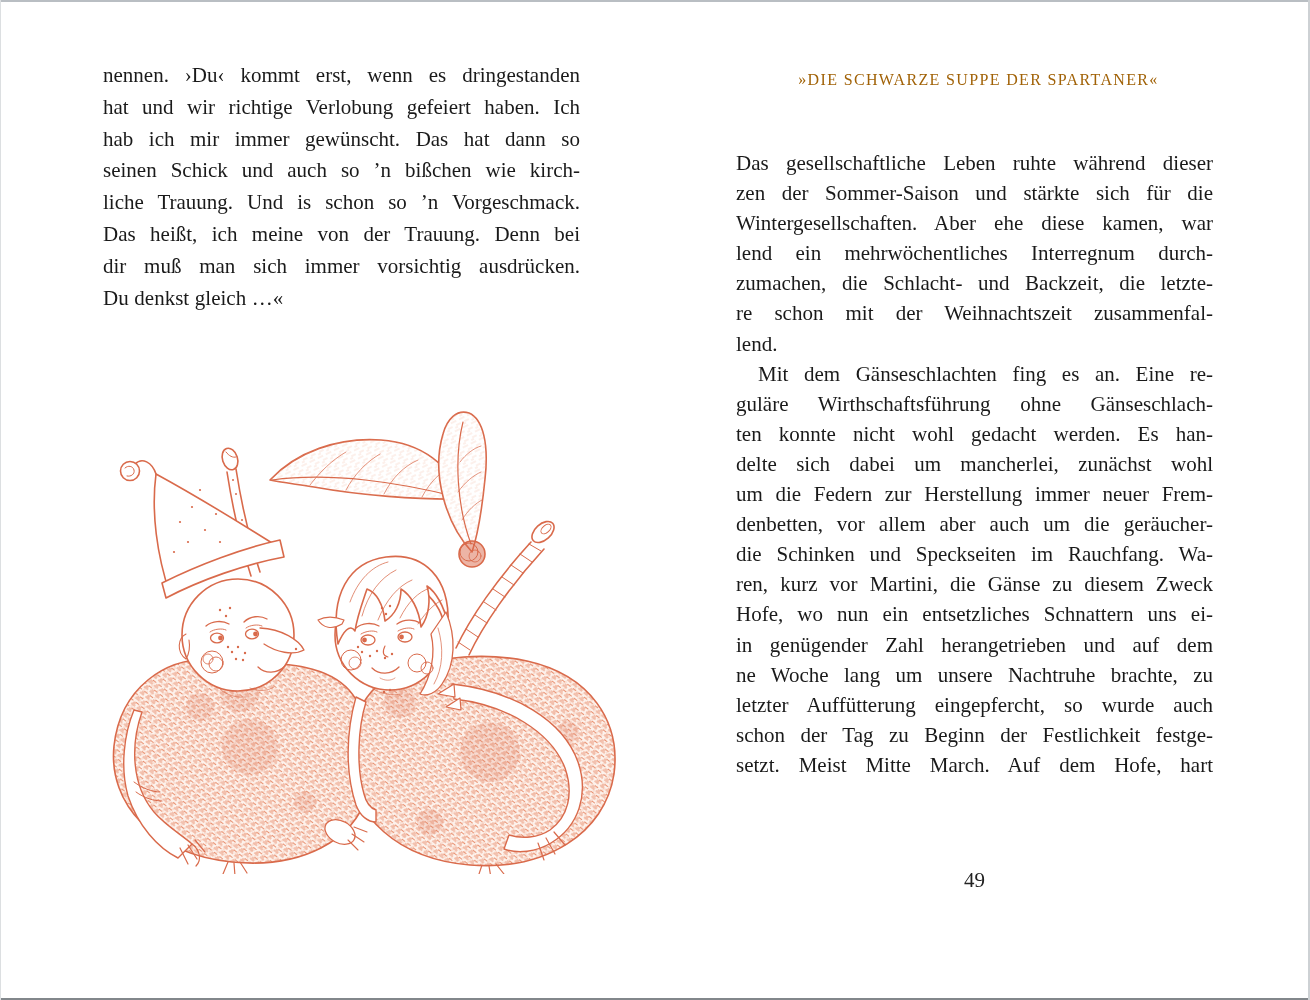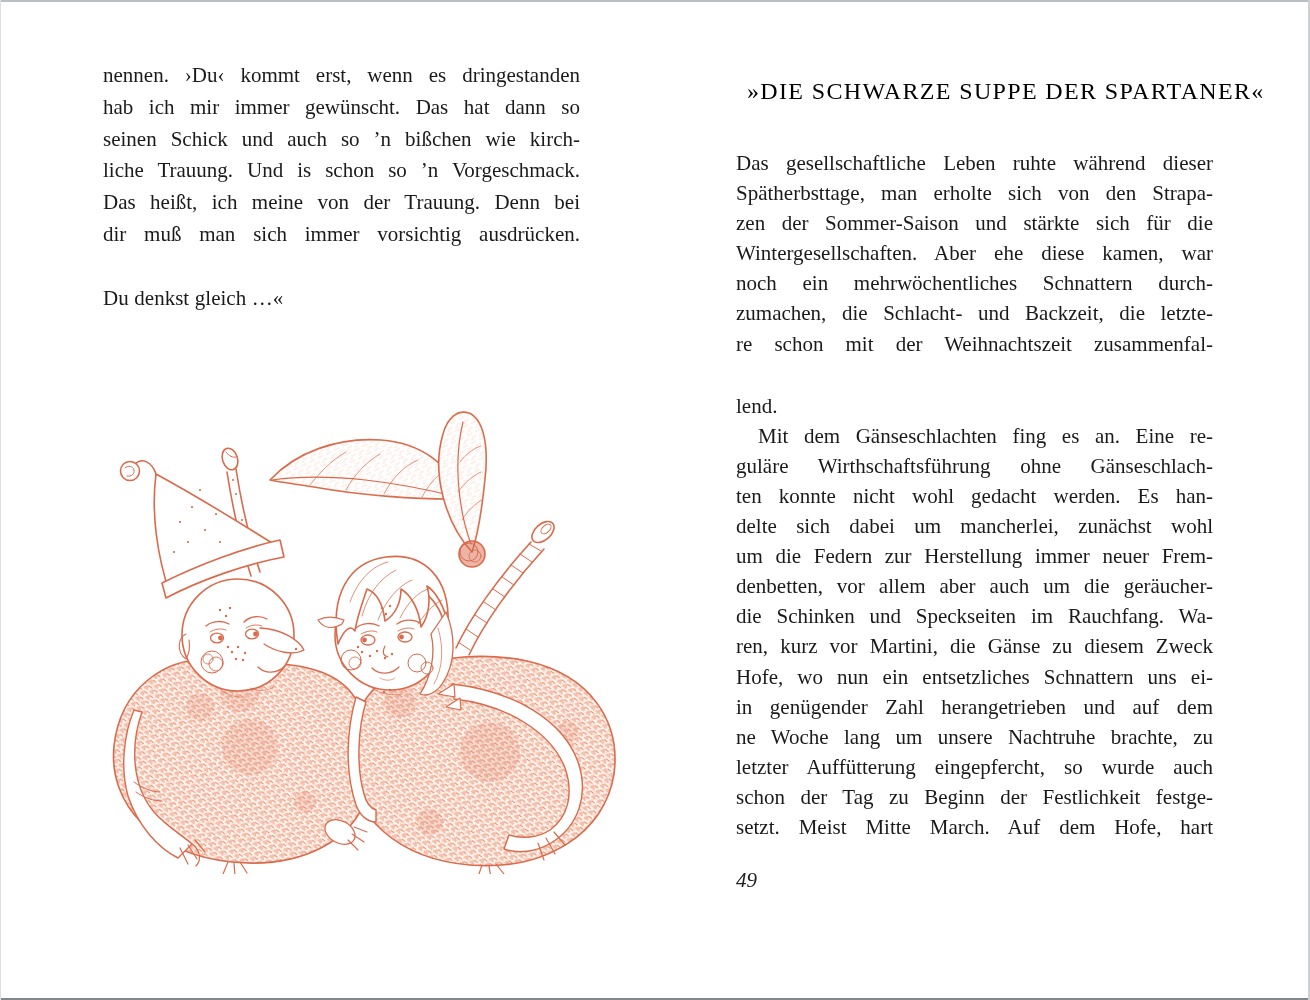--- a/index.html
+++ b/index.html
@@ -16,47 +16,48 @@
   .edge-right{top:0;bottom:0;right:0;width:2px;background:#cdd1d4;}
 
   .textblock{position:absolute;font-size:21px;}
   .left-text{left:103px;top:60px;width:477px;--lh:31.8px;}
   .right-text{left:736px;top:148px;width:477px;--lh:30.1px;}
   .line{
     height:var(--lh);line-height:var(--lh);overflow:hidden;
     text-align:justify;word-spacing:0.02em;
   }
   .line::after{content:"";display:inline-block;width:100%;height:0;}
-  .line.para-end{text-align:left;margin-top:32px;}
+  .line.para-end{text-align:left;}
   .line.para-end::after{content:none;}
   .line.indent{text-indent:22px;}
 
   .chapter-heading{
-    position:absolute;left:736px;top:67px;width:477px;margin:11px;
-    font-size:24px;font-weight:normal;letter-spacing:1.35px;
-    text-align:center;color:#000000;white-space:nowrap;
+    position:absolute;left:736px;top:67px;width:477px;margin:4px;
+    font-size:16px;font-weight:normal;letter-spacing:1.35px;
+    text-align:center;color:#a16207;white-space:nowrap;
   }
   .page-number{
     position:absolute;left:736px;top:868px;width:477px;
-    font-size:21px;text-align:left;color:#222;font-style:italic;
+    font-size:21px;text-align:center;color:#222;
   }
   .illu{position:absolute;left:100px;top:402px;color:var(--ink,#d96a4b);}
 </style>
 </head>
 <body>
 
 <div class="screen">
   <div class="edge edge-top"></div>
   <div class="edge edge-bottom"></div>
   <div class="edge edge-left"></div>
   <div class="edge edge-right"></div>
 
   <section>
     <div class="textblock left-text">
         <div class="line">nennen. ›Du‹ kommt erst, wenn es dringestanden</div>
+        <div class="line">hat und wir richtige Verlobung gefeiert haben. Ich</div>
         <div class="line">hab ich mir immer gewünscht. Das hat dann so</div>
         <div class="line">seinen Schick und auch so ’n bißchen wie kirch-</div>
         <div class="line">liche Trauung. Und is schon so ’n Vorgeschmack.</div>
         <div class="line">Das heißt, ich meine von der Trauung. Denn bei</div>
         <div class="line">dir muß man sich immer vorsichtig ausdrücken.</div>
         <div class="line para-end">Du denkst gleich …«</div>
       </div>
 
     <svg class="illu" viewBox="0 0 520 472" width="520" height="472">
       <defs>
@@ -246,24 +247,23 @@
           </g>
         </g>
       </g>
     </svg>
   </section>
 
   <section>
     <h1 class="chapter-heading">»DIE SCHWARZE SUPPE DER SPARTANER«</h1>
     <div class="textblock right-text">
         <div class="line">Das gesellschaftliche Leben ruhte während dieser</div>
-        <div class="line">Spätherbsttage, man erholte sich von den Strapa-</div>
         <div class="line">zen der Sommer-Saison und stärkte sich für die</div>
         <div class="line">Wintergesellschaften. Aber ehe diese kamen, war</div>
-        <div class="line">noch ein mehrwöchentliches Schnattern durch-</div>
+        <div class="line">lend ein mehrwöchentliches Interregnum durch-</div>
         <div class="line">zumachen, die Schlacht- und Backzeit, die letzte-</div>
         <div class="line">re schon mit der Weihnachtszeit zusammenfal-</div>
         <div class="line para-end">lend.</div>
         <div class="line indent">Mit dem Gänseschlachten fing es an. Eine re-</div>
         <div class="line">guläre Wirthschaftsführung ohne Gänseschlach-</div>
         <div class="line">ten konnte nicht wohl gedacht werden. Es han-</div>
         <div class="line">delte sich dabei um mancherlei, zunächst wohl</div>
         <div class="line">um die Federn zur Herstellung immer neuer Frem-</div>
         <div class="line">denbetten, vor allem aber auch um die geräucher-</div>
         <div class="line">die Schinken und Speckseiten im Rauchfang. Wa-</div>

